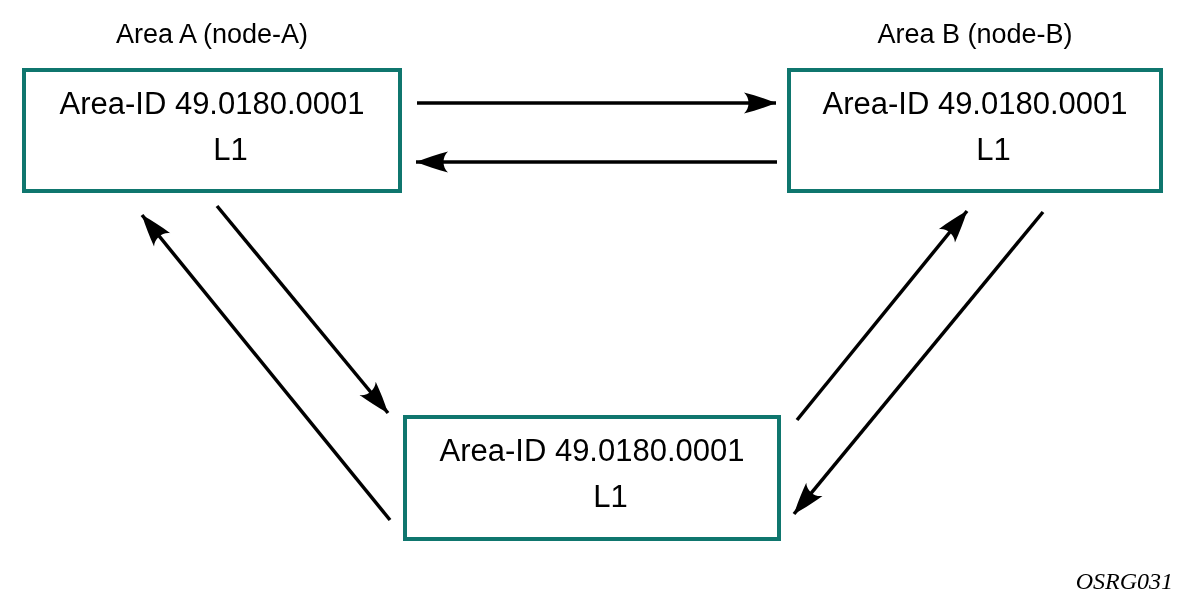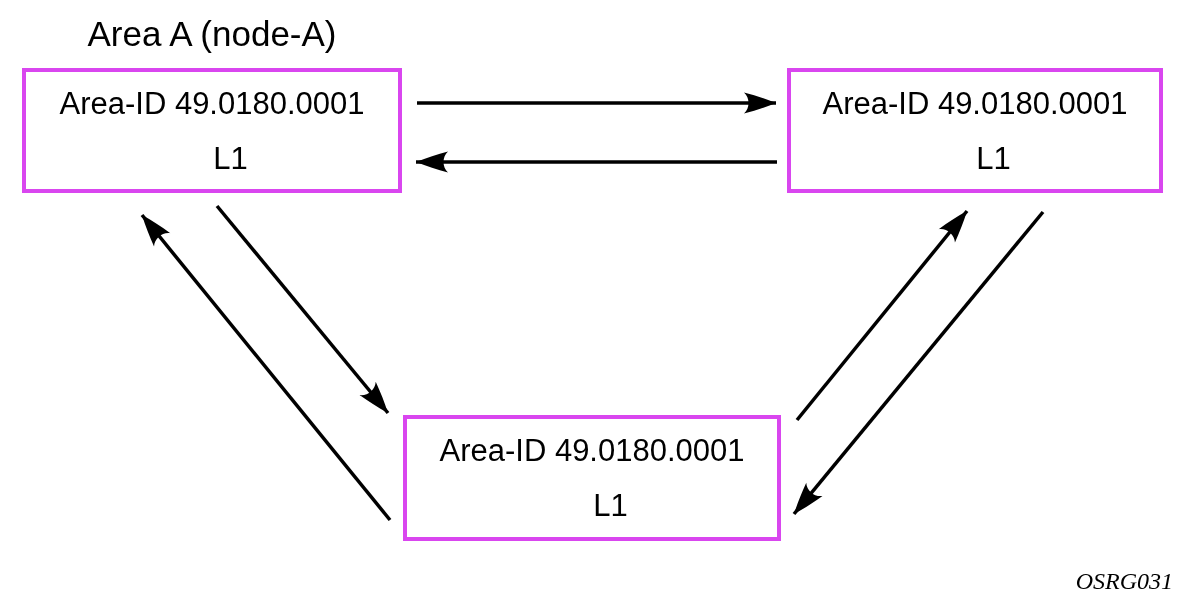--- a/index.html
+++ b/index.html
@@ -18,39 +18,39 @@
     width: 1182px; height: 603px;
   }
   .node { position: absolute; }
   .node-title {
     position: absolute;
     left: 0;
     width: 100%;
     height: 44px;
     line-height: 44px;
     text-align: center;
-    font-size: 35px;
+    font-size: 27px;
     white-space: nowrap;
   }
   .node-box {
     position: absolute;
     left: 0;
     box-sizing: border-box;
-    border: 4px solid #d946ef;
+    border: 4px solid #0f766e;
     background: #ffffff;
     padding-top: 13px;
   }
   .box-line {
     height: 37px;
     line-height: 37px;
     text-align: center;
     font-size: 31px;
     white-space: nowrap;
   }
-  .box-line.level { margin-top: 18px; padding-left: 37px; }
+  .box-line.level { margin-top: 9px; padding-left: 37px; }
 
   
   .node-a { left: 22px; top: 12px; width: 380px; height: 181px; }
   .node-a .node-title { top: 0; }
   .node-a .node-box { top: 56px; width: 380px; height: 125px; }
 
   
   .node-b { left: 787px; top: 12px; width: 376px; height: 181px; }
   .node-b .node-title { top: 0; }
   .node-b .node-box { top: 56px; width: 376px; height: 125px; }
@@ -93,20 +93,21 @@
 
   <div class="node node-a">
     <div class="node-title">Area A (node-A)</div>
     <div class="node-box">
       <div class="box-line area-id">Area-ID 49.0180.0001</div>
       <div class="box-line level">L1</div>
     </div>
   </div>
 
   <div class="node node-b">
+    <div class="node-title">Area B (node-B)</div>
     <div class="node-box">
       <div class="box-line area-id">Area-ID 49.0180.0001</div>
       <div class="box-line level">L1</div>
     </div>
   </div>
 
   <div class="node node-c">
     <div class="node-box">
       <div class="box-line area-id">Area-ID 49.0180.0001</div>
       <div class="box-line level">L1</div>

